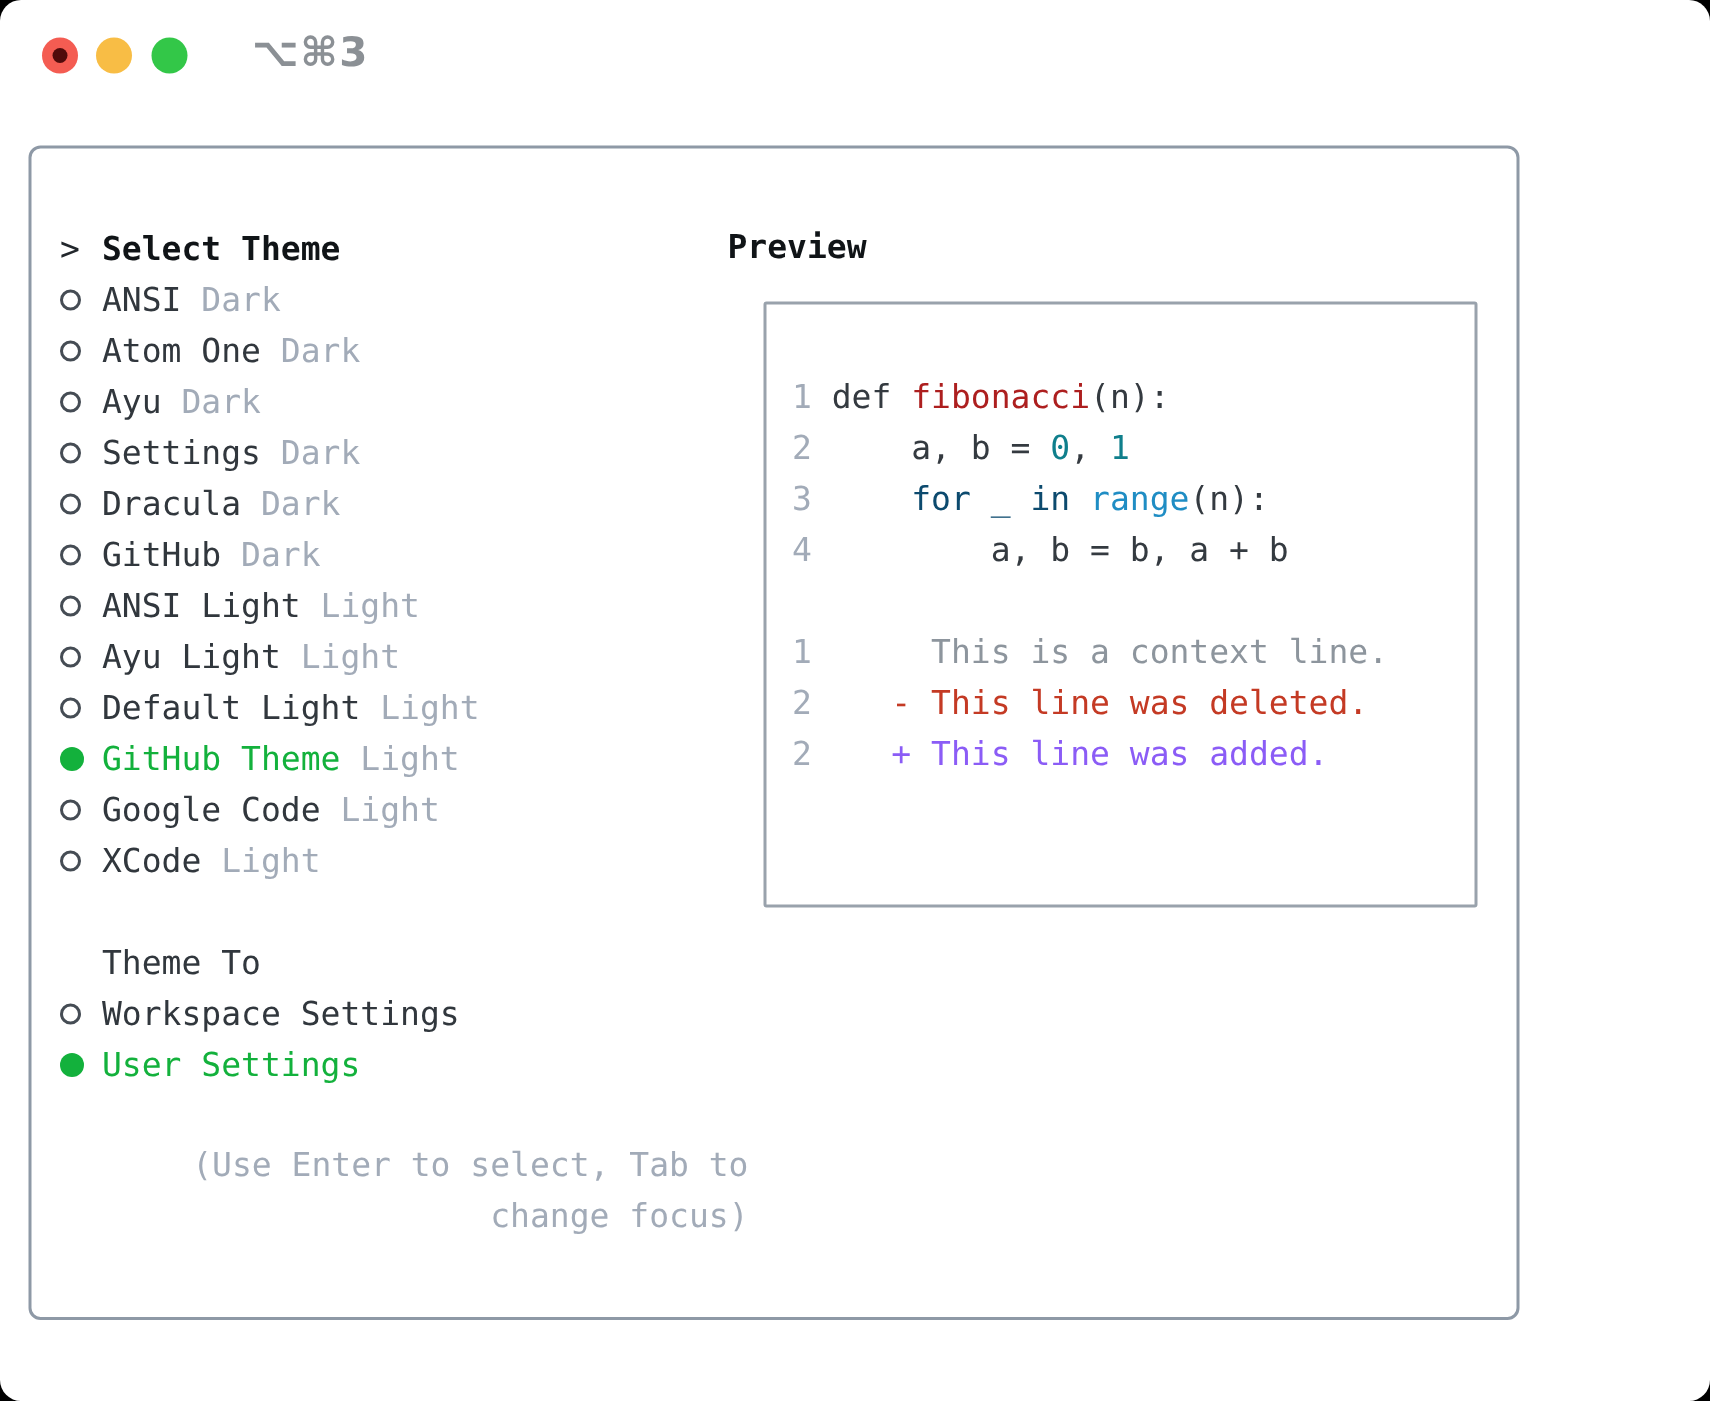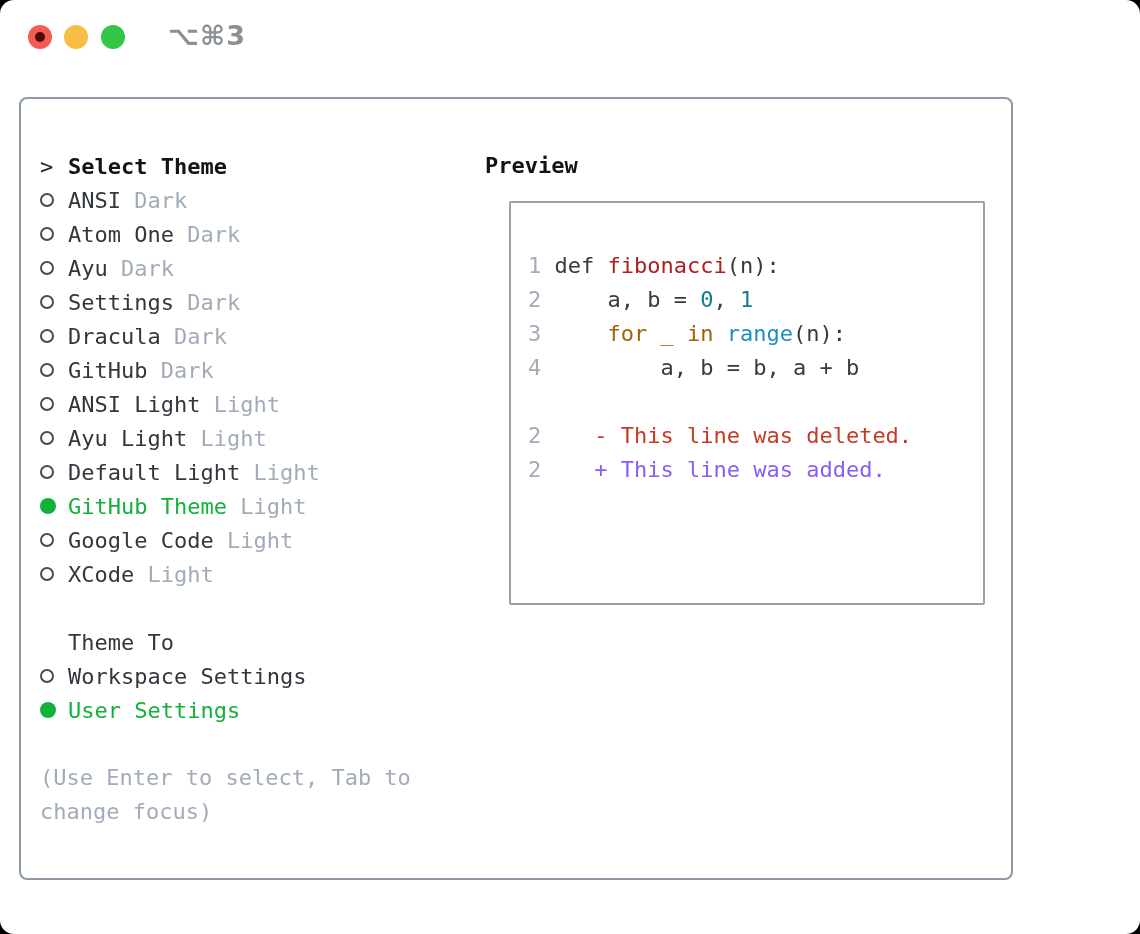--- a/index.html
+++ b/index.html
@@ -38,21 +38,21 @@
     border:2px solid #454c54; background:transparent;
   }
   .radio.on { width:16px; height:16px; border:none; background:var(--green_accent); }
   .prompt { color:#22272c; }
   .hdr { font-weight:bold; color:var(--heading); }
   .t-name { color:var(--text_dark); }
   .t-variant { color:var(--text_gray); }
   .sel .t-name { color:var(--green_accent); }
   .gap { height:34px; }
   .hint-row { height:34px; line-height:34px; padding-left:19px;
-              font-size:22px; color:var(--text_gray); white-space:pre; }
+              font-size:22px; color:var(--text_gray); white-space:pre;text-align:right; }
   
   .preview-label {
     position:absolute; top:50px; left:464px; height:34px; line-height:34px;
     font-size:22px; font-weight:bold; color:var(--heading);
   }
   .preview-box {
     position:absolute; left:488px; top:102px; width:476px; height:404px;
     border:2px solid var(--preview_border); background:#fff;
     padding:46px 0 0 17px; border-radius:2px;
   }
@@ -112,21 +112,22 @@
 
       <div class="hint-row">(Use Enter to select, Tab to</div>
       <div class="hint-row">change focus)</div>
     </div>
 
     <div class="preview-label">Preview</div>
 
     <div class="preview-box" id="preview-box">
         <pre class="pline"><span style="color: rgb(162, 171, 184);">1</span><span style="color: rgb(52, 58, 64);"> def </span><span style="color: rgb(173, 31, 31);">fibonacci</span><span style="color: rgb(52, 58, 64);">(n):</span></pre>
         <pre class="pline"><span style="color: rgb(162, 171, 184);">2</span><span style="color: rgb(52, 58, 64);">     a, b = </span><span style="color: rgb(15, 127, 140);">0</span><span style="color: rgb(52, 58, 64);">, </span><span style="color: rgb(15, 127, 140);">1</span></pre>
-        <pre class="pline"><span style="color: rgb(162, 171, 184);">3</span><span style="color: #a16207;">     for _ in </span><span style="color: rgb(31, 141, 196);">range</span><span style="color: rgb(52, 58, 64);">(n):</span></pre>
+        <pre class="pline"><span style="color: rgb(162, 171, 184);">3</span><span style="color: #0c4a6e;">     for _ in </span><span style="color: rgb(31, 141, 196);">range</span><span style="color: rgb(52, 58, 64);">(n):</span></pre>
         <pre class="pline"><span style="color: rgb(162, 171, 184);">4</span><span style="color: rgb(52, 58, 64);">         a, b = b, a + b</span></pre>
         <pre class="pline"><span style="color: rgb(162, 171, 184);"></span></pre>
+        <pre class="pline"><span style="color: rgb(162, 171, 184);">1</span><span style="color: rgb(141, 149, 157);">      This is a context line.</span></pre>
         <pre class="pline"><span style="color: rgb(162, 171, 184);">2</span><span style="color: rgb(196, 58, 36);">    - This line was deleted.</span></pre>
         <pre class="pline"><span style="color: rgb(162, 171, 184);">2</span><span style="color: #8b5cf6;">    + This line was added.</span></pre>
       </div>
 
   </div>
 </div>
 
 </body></html>

